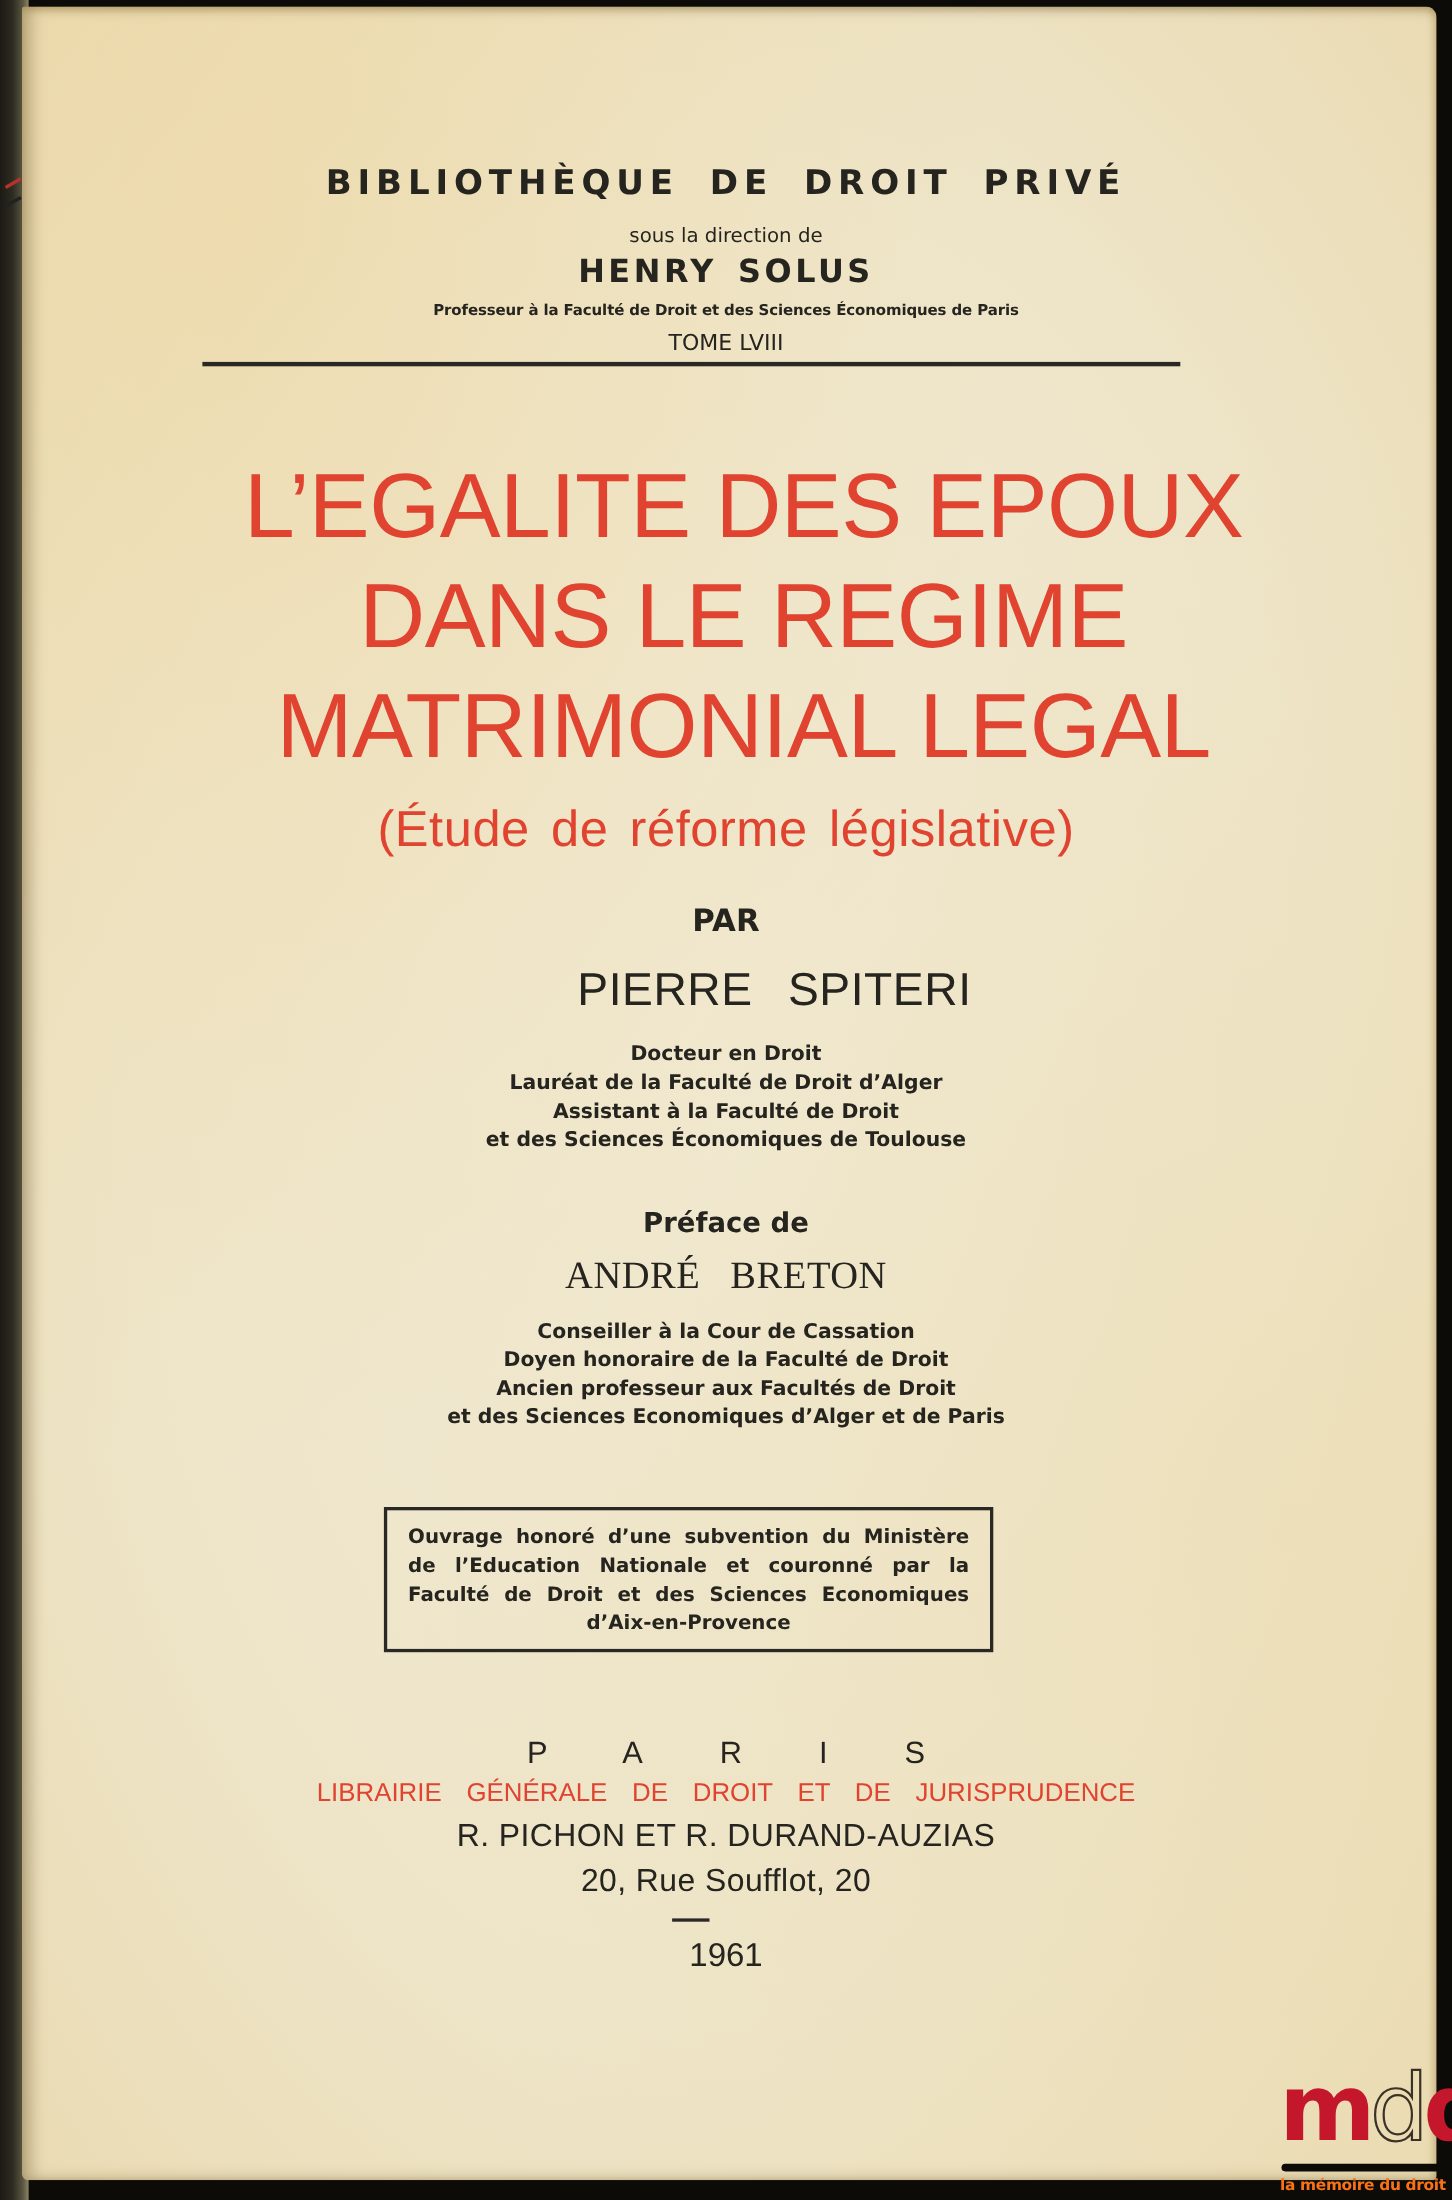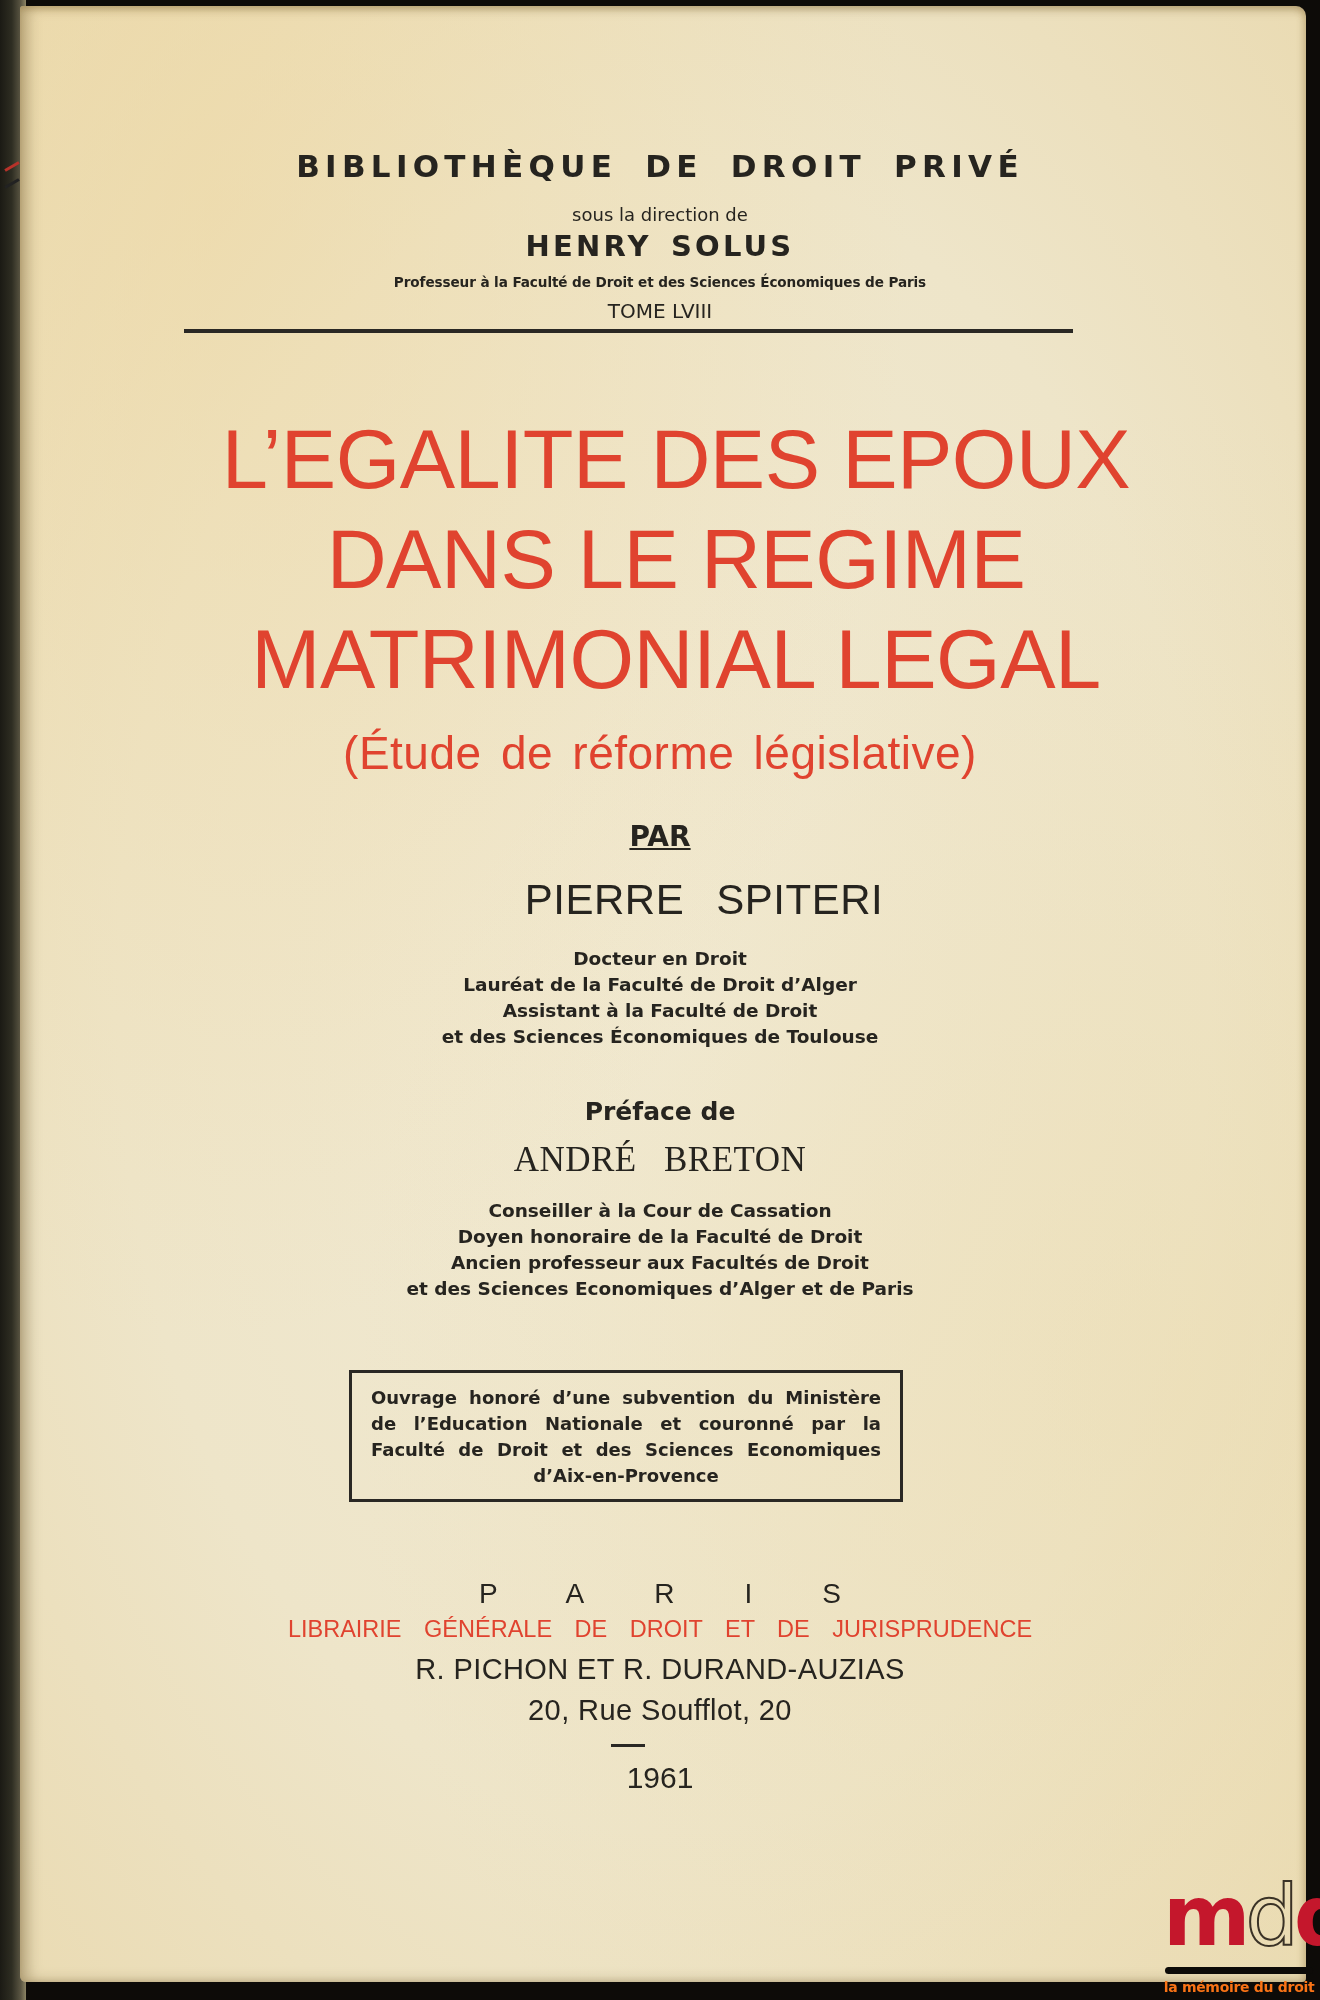--- a/index.html
+++ b/index.html
@@ -32,21 +32,21 @@
   .editor-role { top:274px; font-size:13.6px; font-weight:bold; letter-spacing:-0.1px; }
   .tome { top:299px; font-size:20px; }
   .rule { position:absolute; left:184px; top:329px; width:889px; height:4px; background:#2a2824; }
 
   .title-line { font-size:83px; line-height:1; letter-spacing:-0.5px; font-family:Liberation Sans, sans-serif;padding-left:16px; }
   .t1 { top:418px; }
   .t2 { top:518px; }
   .t3 { top:618px; }
   .subtitle { top:726px; font-size:46px; font-family:"Liberation Sans", sans-serif; letter-spacing:0.5px; word-spacing:6px; }
 
-  .par { top:820px; font-size:28px; font-weight:bold;text-decoration:underline; }
+  .par { top:820px; font-size:28px; font-weight:bold; }
   .author { top:876px; font-size:42px; font-family:"Liberation Sans", sans-serif; word-spacing:20px; letter-spacing:0.5px;padding-left:44px; }
   .quals { top:946px; font-size:18.5px; font-weight:bold; line-height:26px; }
 
   .preface-label { top:1097px; font-size:25px; font-weight:bold; }
   .preface-author { top:1140px; font-size:35px; font-family:Liberation Serif, serif; word-spacing:18px; letter-spacing:0.5px; }
   .preface-quals { top:1198px; font-size:18.5px; font-weight:bold; line-height:26px; }
 
   .honor-box {
     position:absolute; left:349px; top:1370px; width:554px; height:132px;
     border:3px solid #2a2824; box-sizing:border-box;

